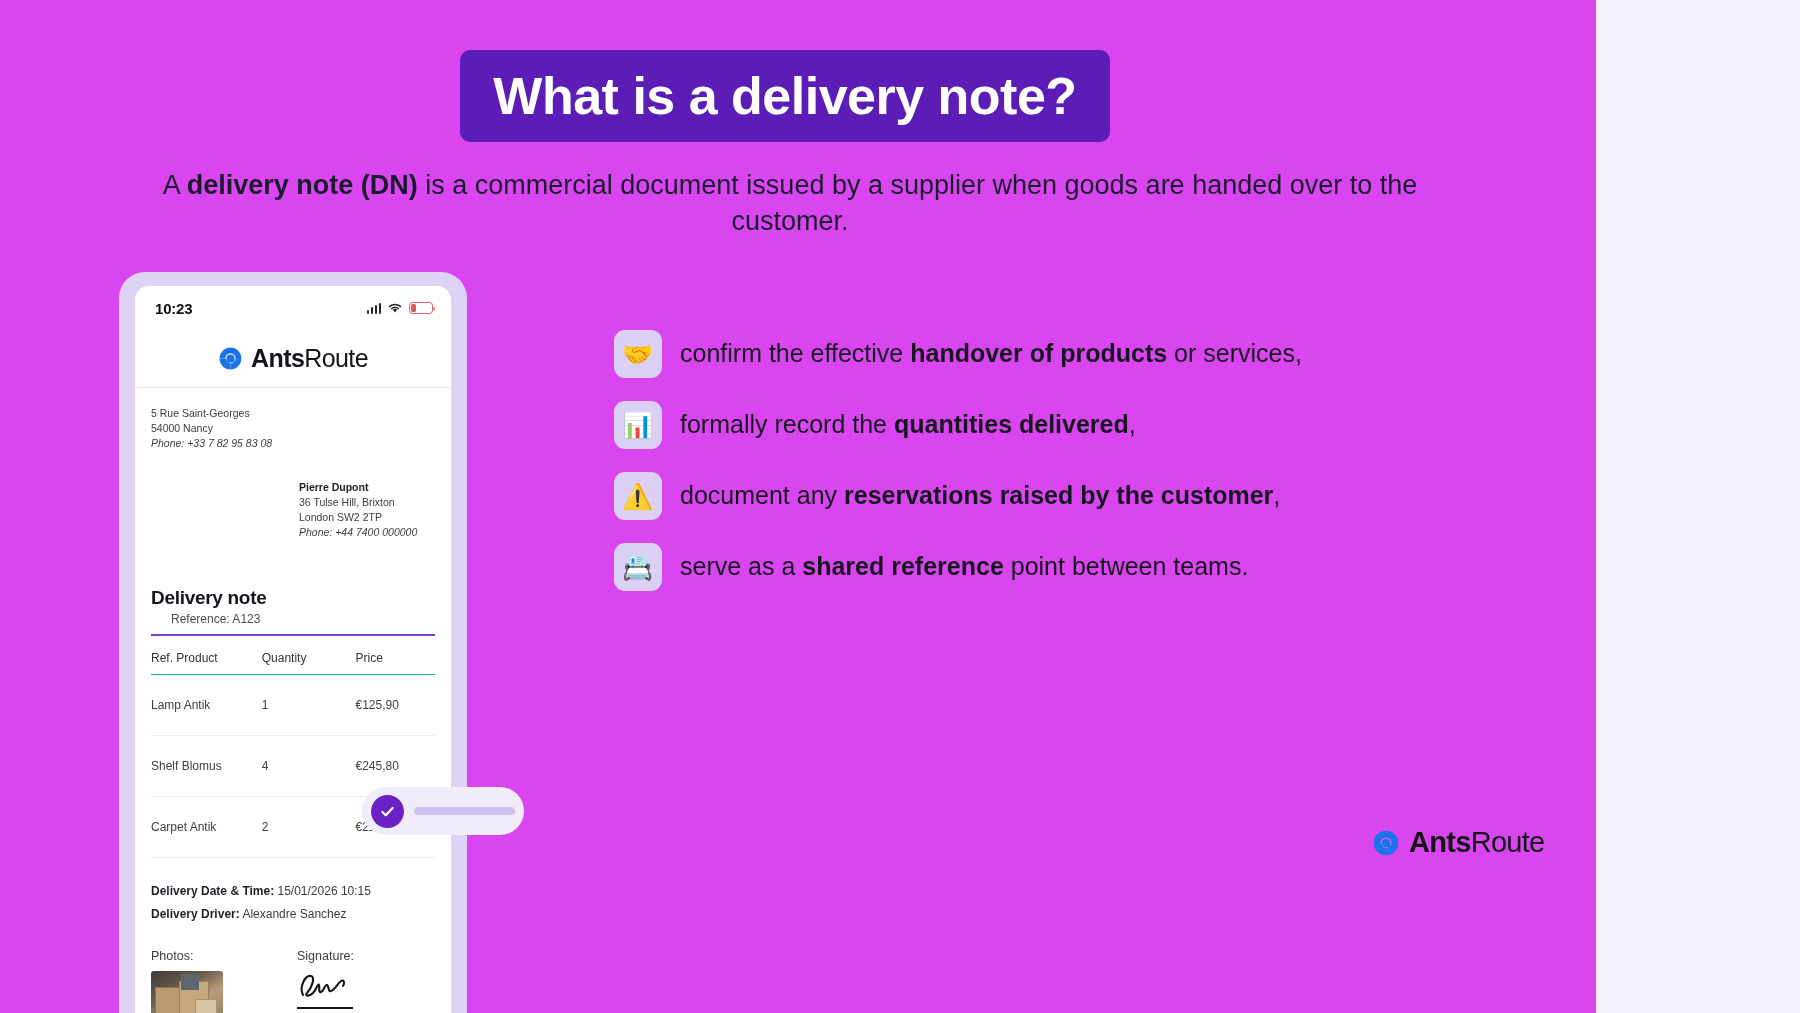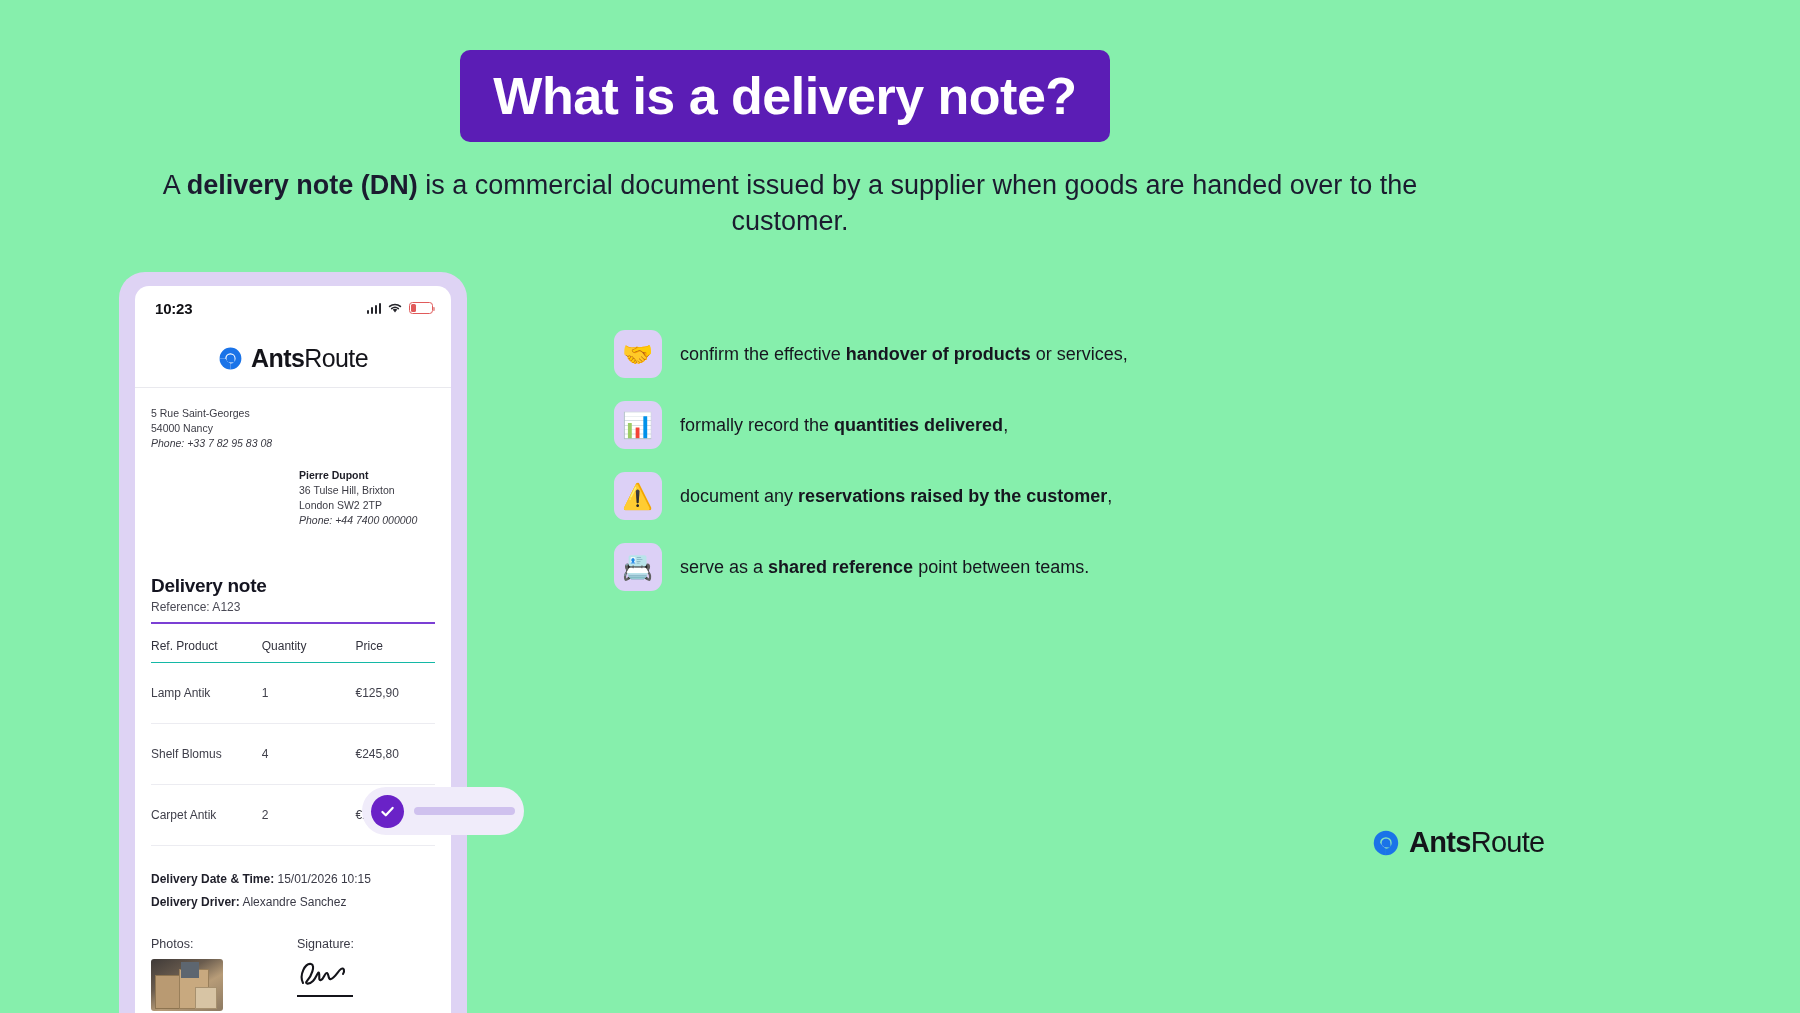--- a/index.html
+++ b/index.html
@@ -2,21 +2,21 @@
 <html><head>
 <meta charset="utf-8">
 <style>
   * { box-sizing: border-box; margin: 0; padding: 0; }
   html, body {
     width: 1800px; height: 1013px;
     background: #f4f3fb;
     font-family: "Liberation Sans", sans-serif;
     overflow: hidden;
   }
-  .page { position: relative; width: 1800px; height: 1013px; background: #86efac; }
+  .page { position: relative; width: 1596px; height: 1013px; background: #d946ef; }
 
   
   .title-banner {
     position: absolute; left: 460px; top: 50px;
     width: 650px; height: 92px;
     background: #5b1db5;
     border-radius: 10px;
     display: flex; align-items: center; justify-content: center;
   }
   .title-banner .title-text {
@@ -80,29 +80,29 @@
   }
   .brand-logo { width: 25px; height: 25px; flex: 0 0 auto; }
   .brand-word { font-size: 25px; color: #14141a; letter-spacing: -0.6px; }
   .brand-word b { font-weight: bold; }
   .brand-word span { font-weight: normal; }
 
   .doc-body { padding: 18px 16px 0 16px; position: relative; }
   .addr-from { font-size: 10.5px; color: #3b3b44; line-height: 1.45; }
   .addr-from .it { font-style: italic; }
   .addr-to {
-    margin-top: 16px; margin-left: 148px;
+    margin-top: 28px; margin-left: 148px;
     font-size: 10.5px; color: #3b3b44; line-height: 1.45;
   }
   .addr-to .nm { font-weight: bold; color: #1d1d26; }
   .addr-to .it { font-style: italic; }
 
   .dn-title-row { margin-top: 46px; }
   .dn-title { font-size: 19px; font-weight: bold; color: #141420; letter-spacing: -0.3px; }
-  .dn-ref { font-size: 12px; color: #4a4a55; margin-top: 3px; }
+  .dn-ref { font-size: 12px; color: #4a4a55; margin-top: 3px; margin-left: 20px; }
   .dn-rule { height: 2.2px; background: #7b3fd4; margin-top: 8px; }
 
   table.dn-table { width: 100%; border-collapse: collapse; margin-top: 6px; }
   table.dn-table th {
     text-align: left; font-size: 12px; font-weight: normal; color: #32323d;
     padding: 9px 0; border-bottom: 1px solid #14b8a6;
   }
   table.dn-table td {
     text-align: left; font-size: 12px; color: #40404b;
     padding: 23px 0; border-bottom: 1px solid #ececf1;
@@ -142,21 +142,21 @@
   .check-bar { height: 8px; border-radius: 4px; background: #cfc1ee; flex: 1; }
 
   
   .bullets { position: absolute; left: 614px; top: 330px; width: 860px; }
   .bullet-row { display: flex; align-items: center; gap: 18px; margin-bottom: 23px; }
   .bullet-ico {
     width: 48px; height: 48px; border-radius: 11px; background: #dcd0f6;
     display: flex; align-items: center; justify-content: center;
     font-size: 25px; flex: 0 0 auto; line-height: 1;
   }
-  .bullet-txt { font-size: 18px; color: #16161f; line-height: 1.25; }
+  .bullet-txt { font-size: 25px; color: #16161f; line-height: 1.25; }
   .bullet-txt b { font-weight: bold; }
 
   
   .callout {
     position: absolute; left: 614px; top: 655px;
     width: 860px; padding: 24px 26px 26px 26px;
     background: #ddd0f3; border-radius: 12px;
   }
   .callout-txt { font-size: 25.5px; color: #16161f; line-height: 1.4; }
   .callout-txt b { font-weight: bold; }

